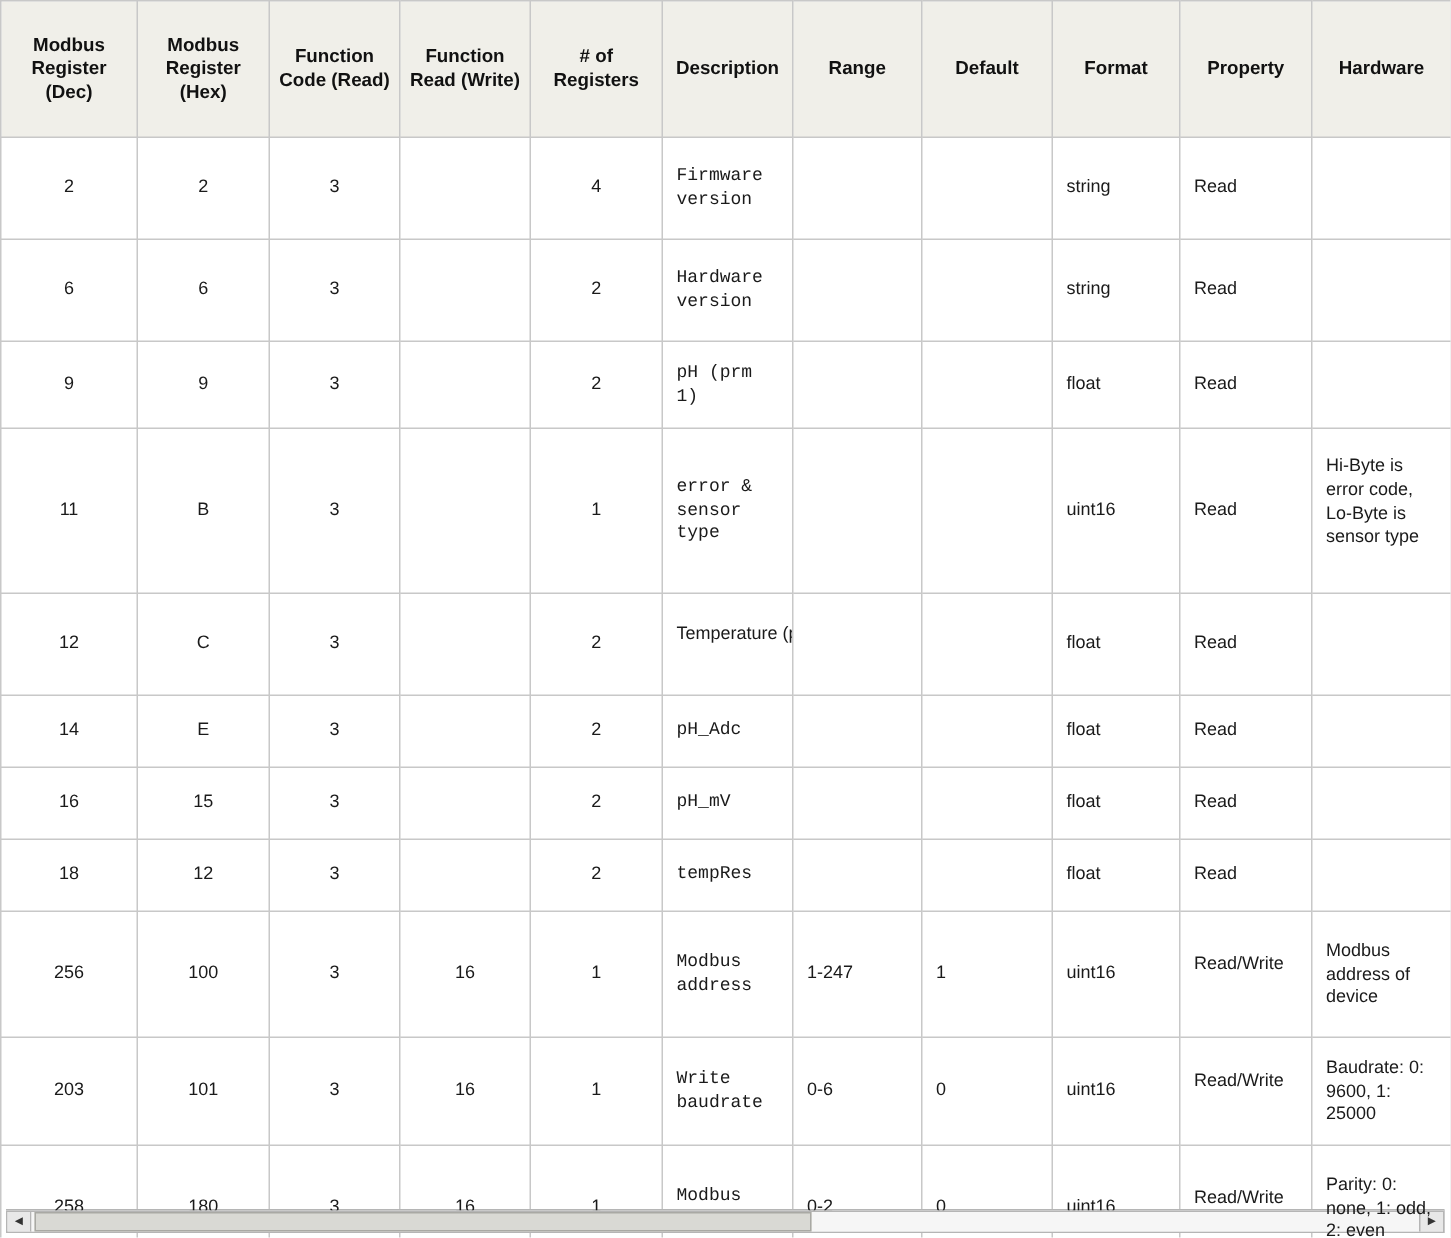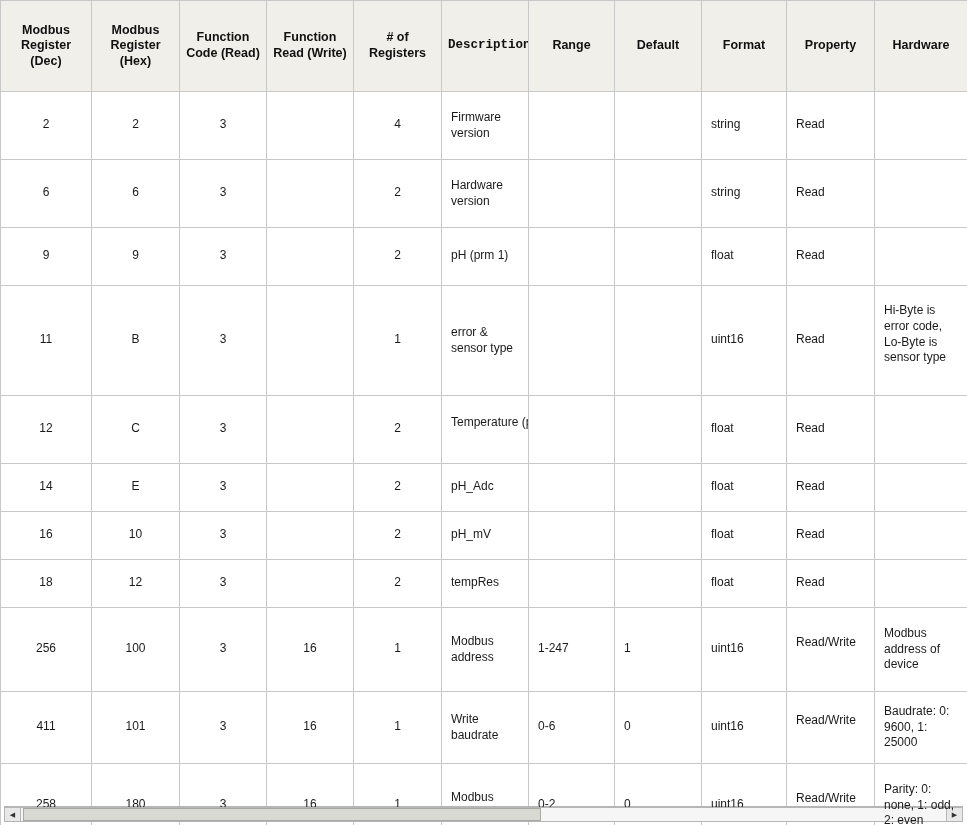--- a/index.html
+++ b/index.html
@@ -110,20 +110,21 @@
     box-sizing: border-box;
   }
   .pad-scroll { padding-bottom: 22px; }
 
   .desc-clip {
     overflow: hidden;
     white-space: nowrap;
   }
   .desc-wrap {
     line-height: 1.3;
+    font-family: Liberation Mono, monospace;
   }
 </style>
 </head>
 <body>
 
 <table class="modbus">
   <colgroup>
     <col class="c0">
       <col class="c1">
       <col class="c2">
@@ -147,21 +148,21 @@
       <th>
         <div class="th-inner">Function Code (Read)</div>
       </th>
       <th>
         <div class="th-inner">Function Read (Write)</div>
       </th>
       <th>
         <div class="th-inner"># of Registers</div>
       </th>
       <th>
-        <div class="th-inner desc-clip" style="text-align:center;font-family:Liberation Mono, monospace;">Description</div>
+        <div class="th-inner desc-clip" style="text-align:center;">Description</div>
         <div class="hscroll in-head">
           <div class="hs-btn left">◀</div>
           <div class="hs-track">
             <div class="hs-thumb"></div>
           </div>
           <div class="hs-btn right">▶</div>
         </div>
       </th>
       <th>
         <div class="th-inner">Range</div>
@@ -410,21 +411,21 @@
       <td>
           <div class="cell c-left"></div>
         </td>
     </tr>
 
     <tr style="height:48px;">
       <td>
           <div class="cell c-center">16</div>
         </td>
       <td>
-          <div class="cell c-center">10</div>
+          <div class="cell c-center">15</div>
         </td>
       <td>
           <div class="cell c-center">3</div>
         </td>
       <td>
           <div class="cell c-center"></div>
         </td>
       <td>
           <div class="cell c-center">2</div>
         </td>
@@ -522,21 +523,21 @@
           <div class="hs-btn right">▶</div>
         </div>
       </td>
       <td>
           <div class="cell c-left">Modbus address of device</div>
         </td>
     </tr>
 
     <tr style="height:72px;">
       <td>
-          <div class="cell c-center">411</div>
+          <div class="cell c-center">203</div>
         </td>
       <td>
           <div class="cell c-center">101</div>
         </td>
       <td>
           <div class="cell c-center">3</div>
         </td>
       <td>
           <div class="cell c-center">16</div>
         </td>

